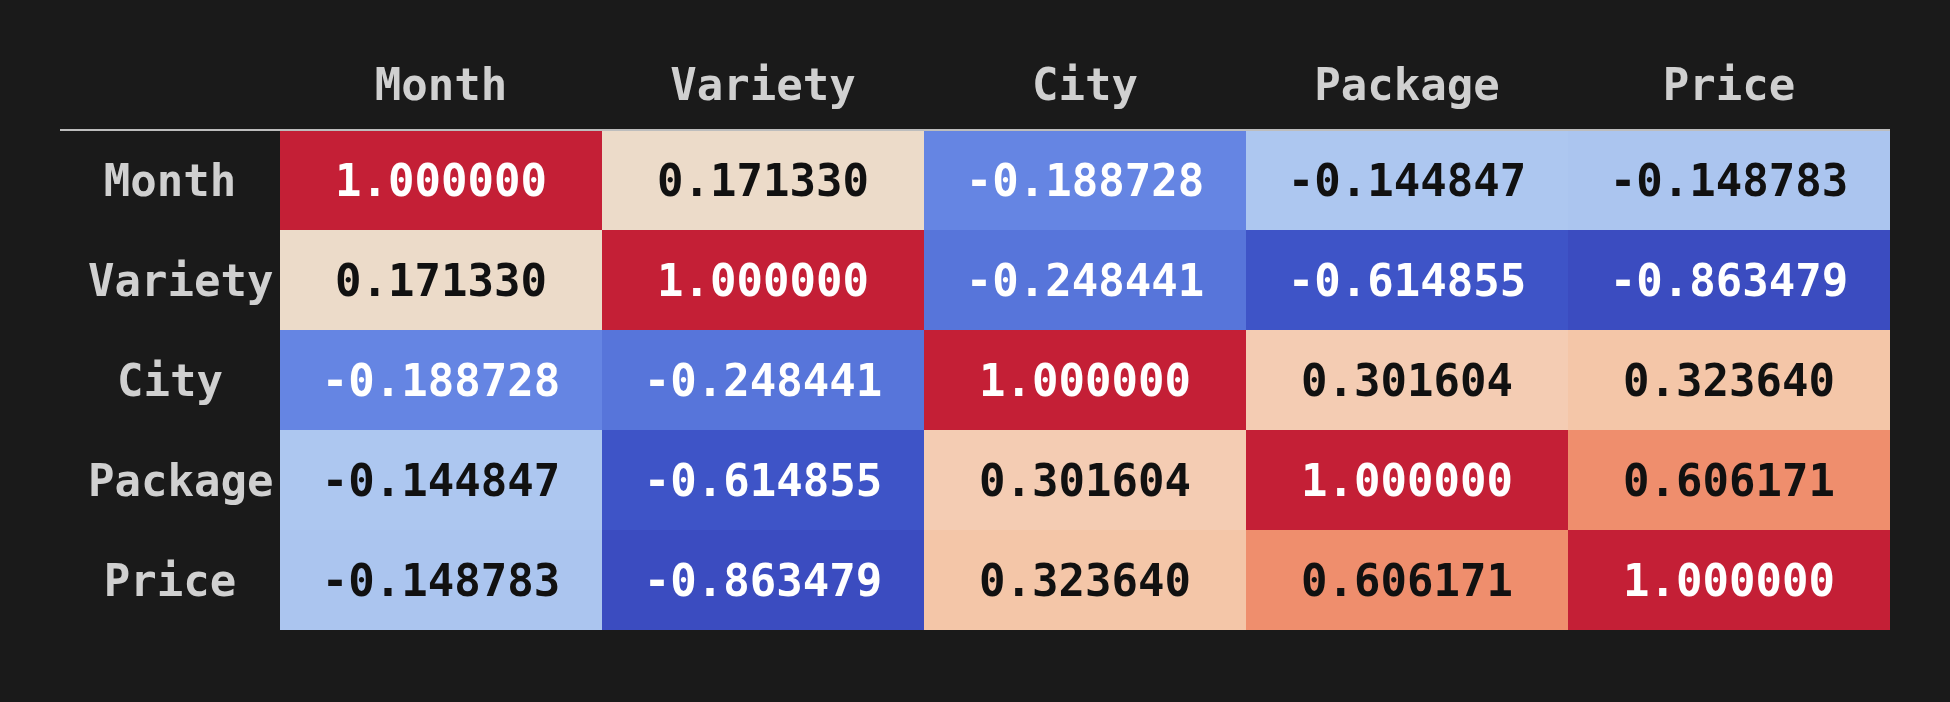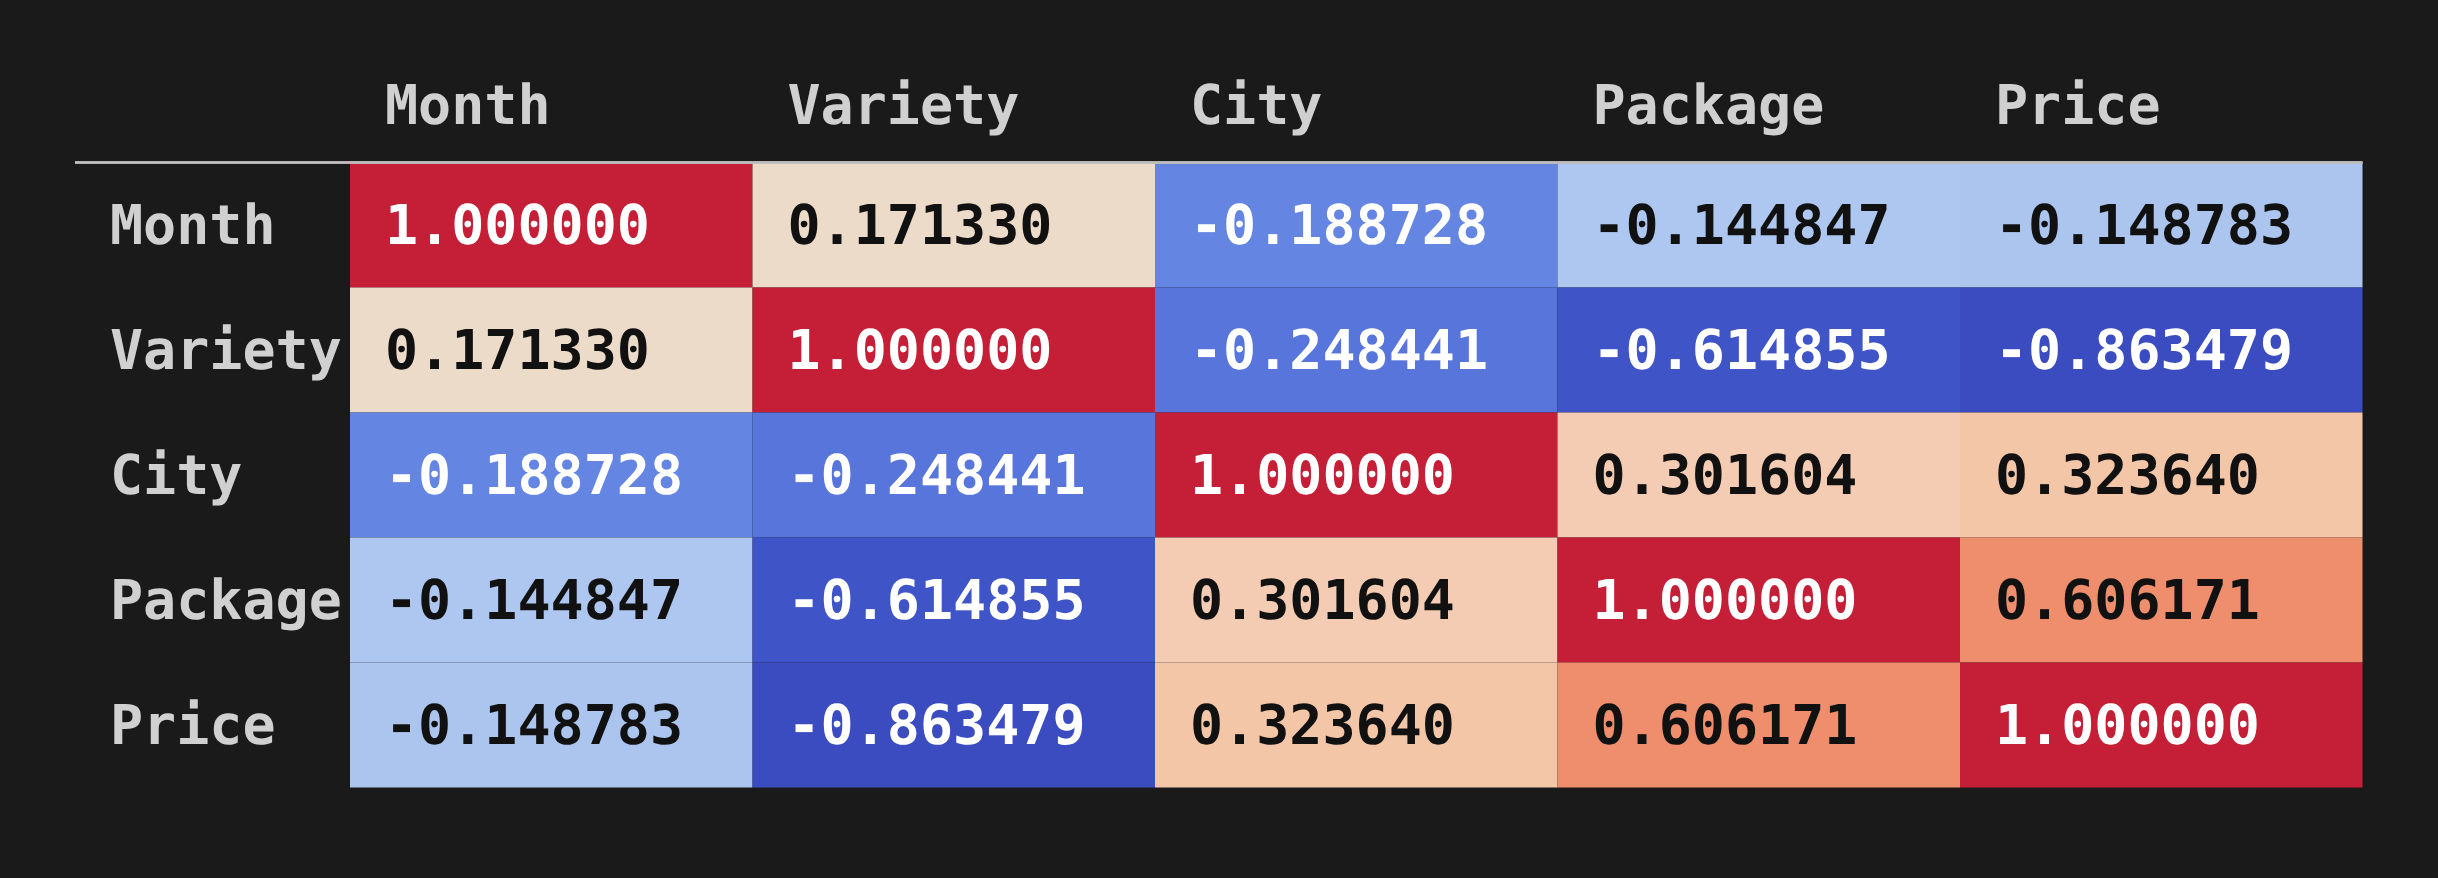--- a/index.html
+++ b/index.html
@@ -18,21 +18,21 @@
     padding: 40px 60px 60px 60px;
   }
   table {
     border-collapse: collapse;
     width: 100%;
     table-layout: fixed;
   }
   th, td {
     font-size: 44px;
     font-weight: 700;
-    text-align: left;
+    text-align: center;
     padding: 0 28px;
     height: 100px;
     box-sizing: border-box;
     white-space: nowrap;
   }
   thead th {
     color: #d0d0d0;
     background: transparent;
     border-bottom: 2px solid #bdbdbd;
     height: 90px;

